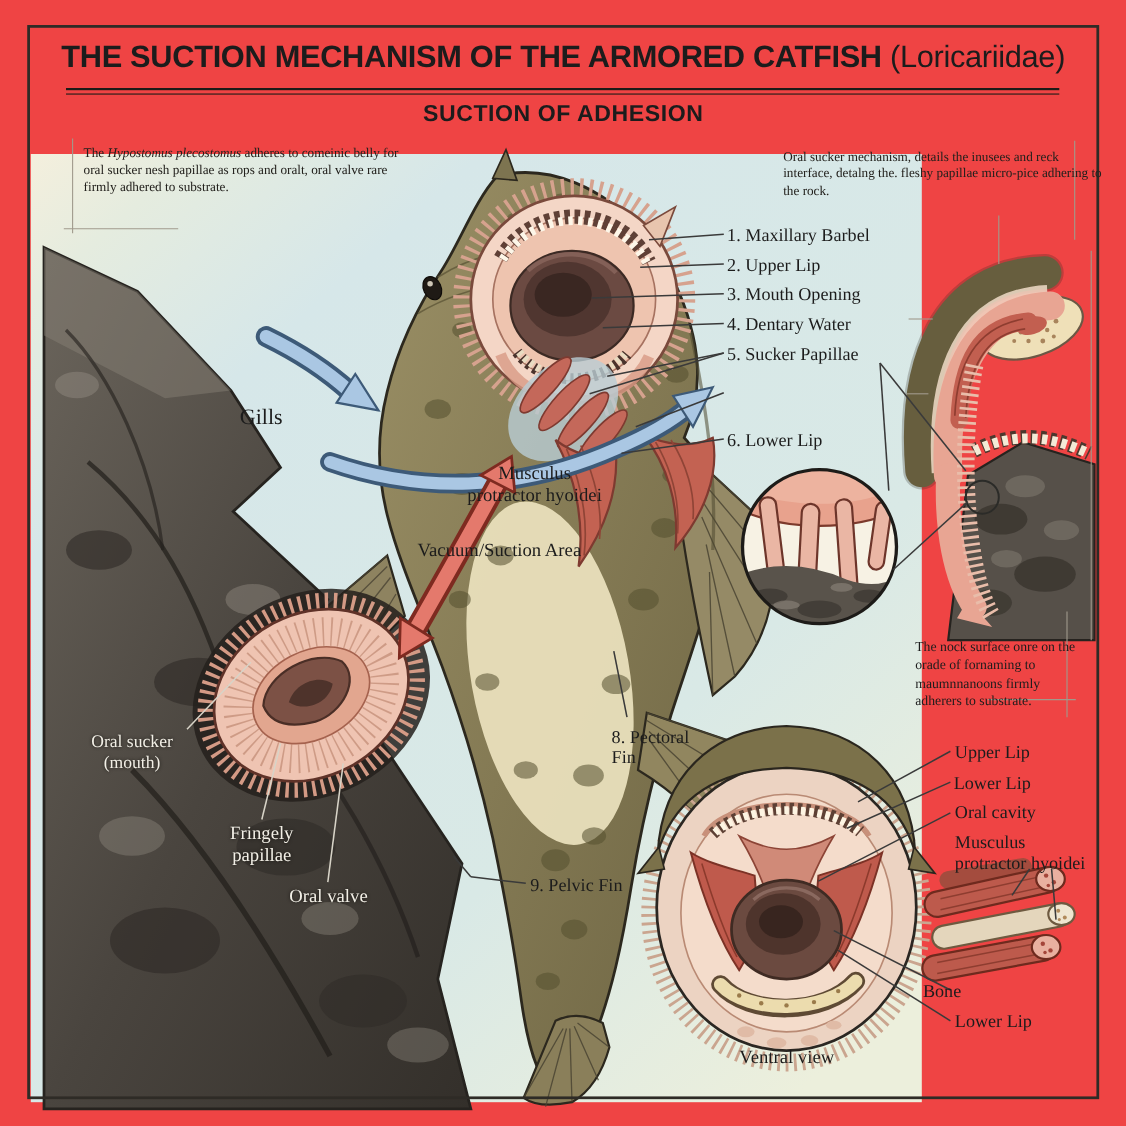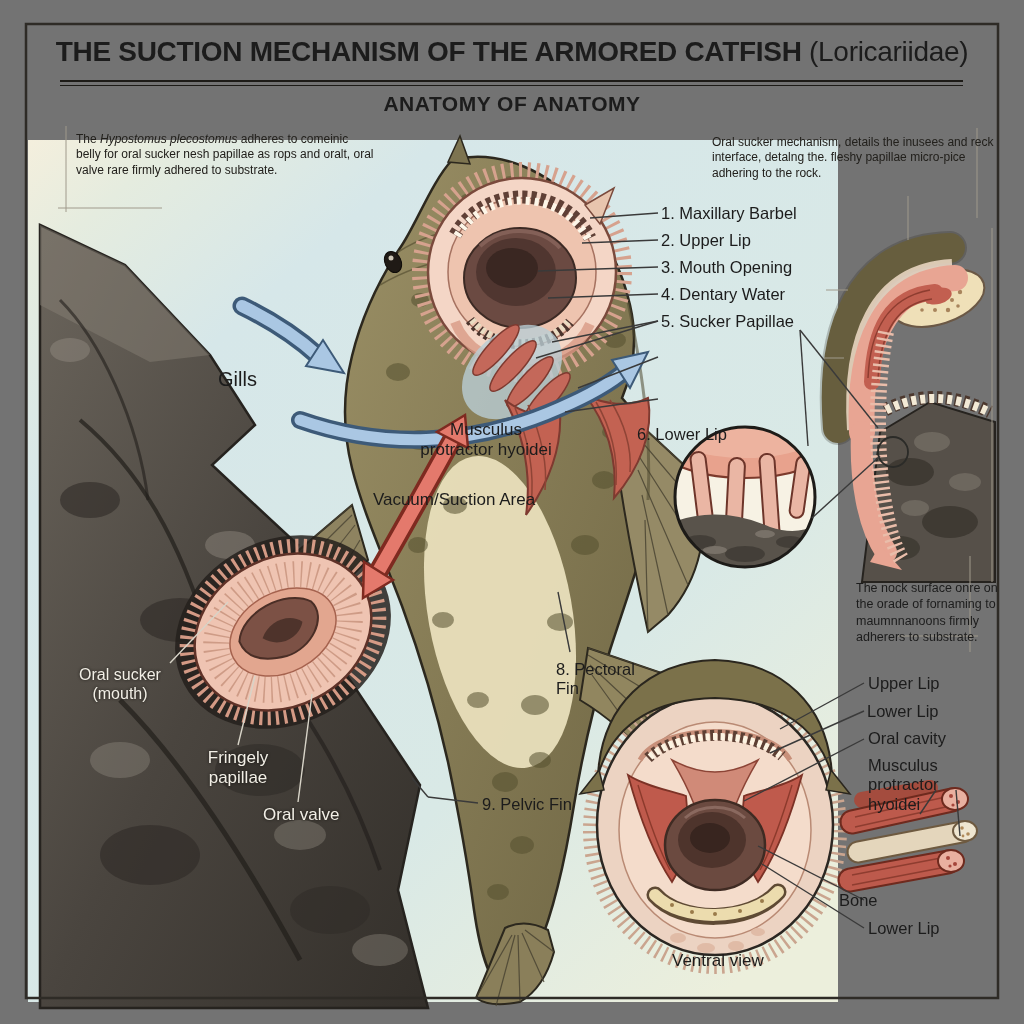--- a/index.html
+++ b/index.html
@@ -1,35 +1,35 @@
 <!DOCTYPE html>
 <html><head>
 <meta charset="utf-8">
 <style>
   html,body{margin:0;padding:0;background:#efe9d6;}
-  #stage{position:relative;width:1024px;height:1024px;background:#737373;overflow:hidden;
+  #stage{position:relative;width:1024px;height:1024px;background:#ef4444;overflow:hidden;
          font-family:"Liberation Sans",sans-serif;color:#1c1c1c;}
   svg{position:absolute;left:0;top:0;}
-  .lbl{position:absolute;line-height:1.18;}
+  .lbl{position:absolute;line-height:1.18;font-family:Liberation Serif, serif;}
   .title-wrap{position:absolute;left:40px;top:36px;width:944px;text-align:center;}
   .title{font-size:28px;font-weight:bold;letter-spacing:-0.3px;white-space:nowrap;}
   .title .paren{font-weight:normal;}
   .rule{position:absolute;left:60px;top:80px;width:903px;border-top:2.5px solid #1d1b17;}
   .rule2{position:absolute;left:60px;top:85px;width:903px;border-top:1px solid #1d1b17;}
   .subtitle{position:absolute;left:40px;top:92px;width:944px;text-align:center;
             font-size:21px;font-weight:bold;letter-spacing:.5px;}
   .para{font-size:12px;line-height:1.28;color:#22201c;}
   .h-big{font-size:24px;font-weight:600;}
   .h-sub{font-size:18px;}
   .gills{font-size:20px;}
   .cml{font-size:17px;text-align:center;}
   .numlbl{font-size:16.5px;}
   .white{color:#f2efe6;text-shadow:0 0 3px rgba(20,18,14,.9);}
   .cap{font-size:14.5px;text-align:center;}
-  .note{font-size:12.5px;line-height:1.3;margin-left:24px;}
+  .note{font-size:12.5px;line-height:1.3;}
   .vlbl{font-size:16.5px;}
   .vcap{font-size:17px;}
   .finlbl{font-size:16.5px;}
   i{font-style:italic;}
 </style>
 </head>
 <body>
 
 <div id="stage">
 
@@ -374,39 +374,39 @@
     </g>
 
     <rect x="26" y="24" width="972" height="974" fill="none" stroke="#2e2b26" stroke-width="2.5"></rect>
   </svg>
 
   <div class="title-wrap">
     <span class="title"><span>THE SUCTION MECHANISM OF THE ARMORED CATFISH</span><span class="paren"> (Loricariidae)</span></span>
   </div>
   <div class="rule"></div>
   <div class="rule2"></div>
-  <div class="subtitle">ANATOMY OF ANATOMY</div>
+  <div class="subtitle">SUCTION OF ADHESION</div>
 
   <div class="lbl para" style="left:76px;top:132px;width:300px;">
     <span>The </span><i>Hypostomus plecostomus</i><span> adheres to comeinic belly for oral sucker nesh papillae as rops and oralt, oral valve rare firmly adhered to substrate.</span>
   </div>
 
   <div class="lbl para" style="left:712px;top:135px;width:292px;">Oral sucker mechanism, details the inusees and reck interface, detalng the. fleshy papillae micro-pice adhering to the rock.</div>
 
   <div class="lbl gills" style="left:218px;top:368px;">Gills</div>
 
   <div class="lbl cml" style="left:420px;top:420px;width:132px;">Musculus protractor hyoidei</div>
   <div class="lbl cml" style="left:368px;top:490px;width:172px;">Vacuum/Suction Area</div>
 
   <div class="lbl numlbl" style="left:661px;top:204px;"><span>1.</span> <span>Maxillary Barbel</span></div>
   <div class="lbl numlbl" style="left:661px;top:231px;"><span>2.</span> <span>Upper Lip</span></div>
   <div class="lbl numlbl" style="left:661px;top:258px;"><span>3.</span> <span>Mouth Opening</span></div>
   <div class="lbl numlbl" style="left:661px;top:285px;"><span>4.</span> <span>Dentary Water</span></div>
   <div class="lbl numlbl" style="left:661px;top:312px;"><span>5.</span> <span>Sucker Papillae</span></div>
-  <div class="lbl numlbl" style="left:637px;top:390px;margin-top:35px;"><span>6.</span> <span>Lower Lip</span></div>
+  <div class="lbl numlbl" style="left:661px;top:390px;"><span>6.</span> <span>Lower Lip</span></div>
 
   <div class="lbl finlbl" style="left:556px;top:660px;width:82px;">8. Pectoral Fin</div>
   <div class="lbl finlbl" style="left:482px;top:795px;">9. Pelvic Fin</div>
 
   <div class="lbl white" style="left:72px;top:666px;width:96px;text-align:center;font-size:16px;">Oral sucker (mouth)</div>
   <div class="lbl white" style="left:195px;top:748px;width:86px;text-align:center;font-size:17px;">Fringely papillae</div>
   <div class="lbl white" style="left:263px;top:805px;font-size:17px;">Oral valve</div>
 
 
   <div class="lbl note" style="left:832px;top:580px;width:158px;">The nock surface onre on the orade of fornaming to maumnnanoons firmly adherers to substrate.</div>

